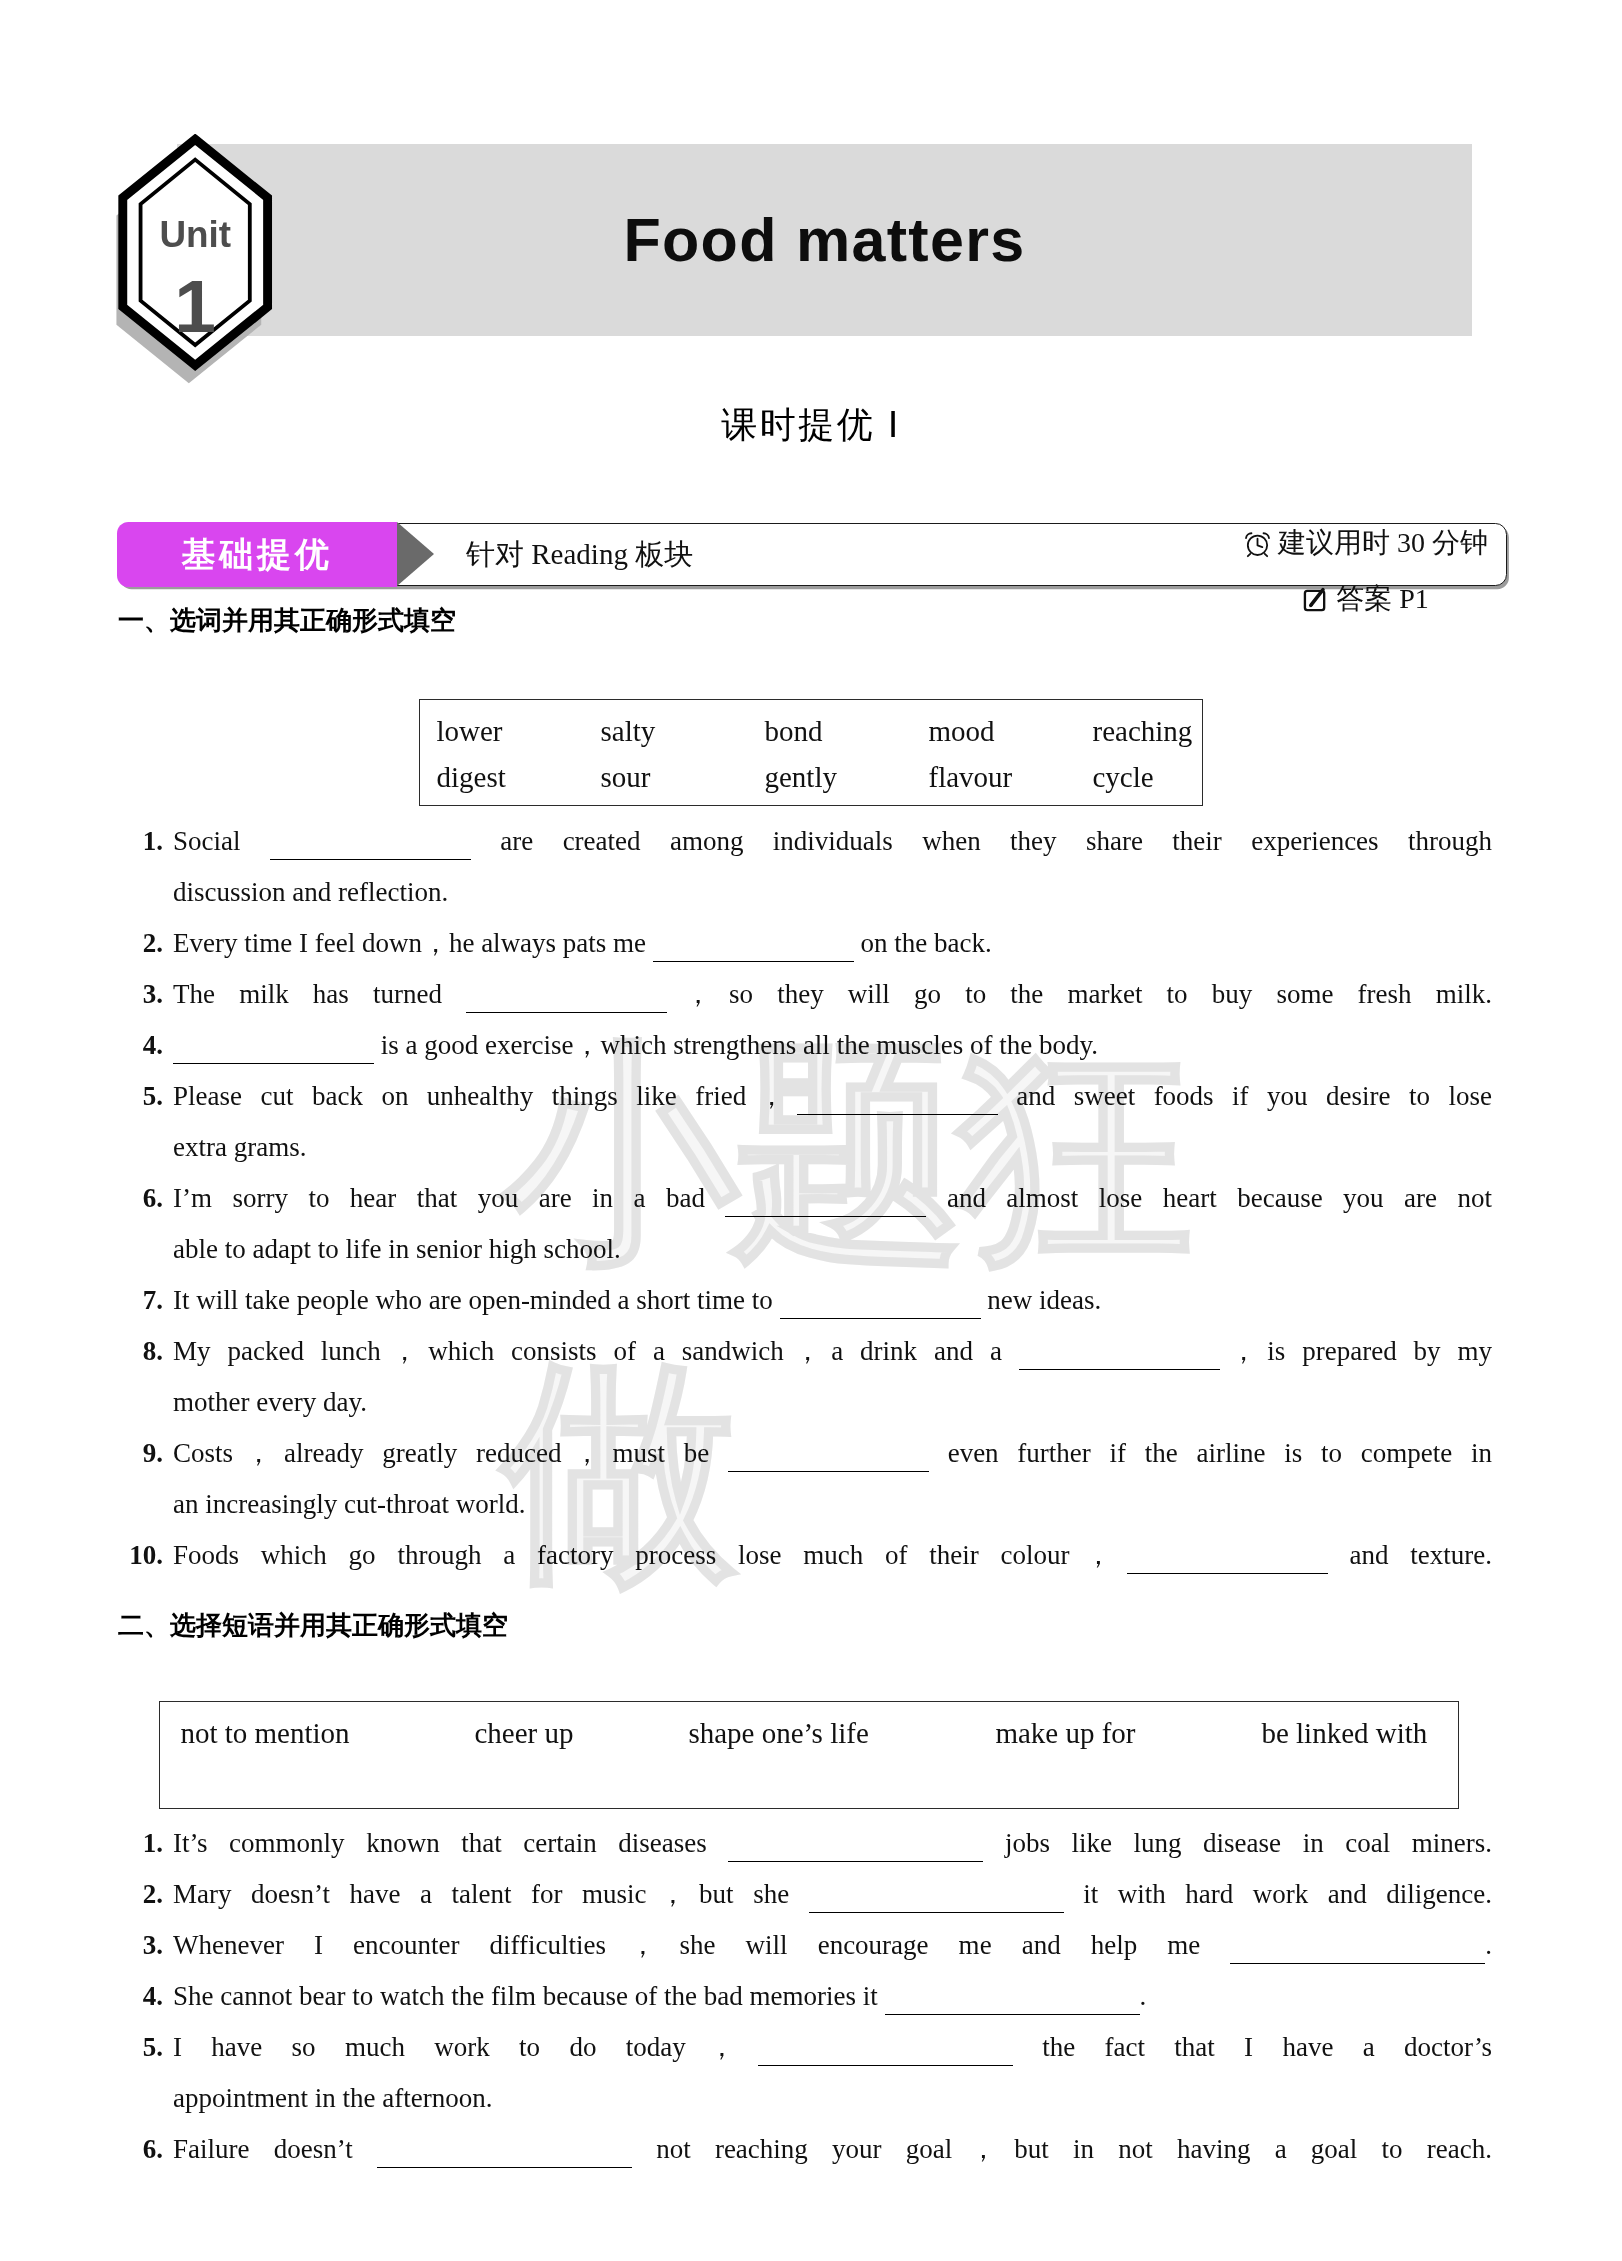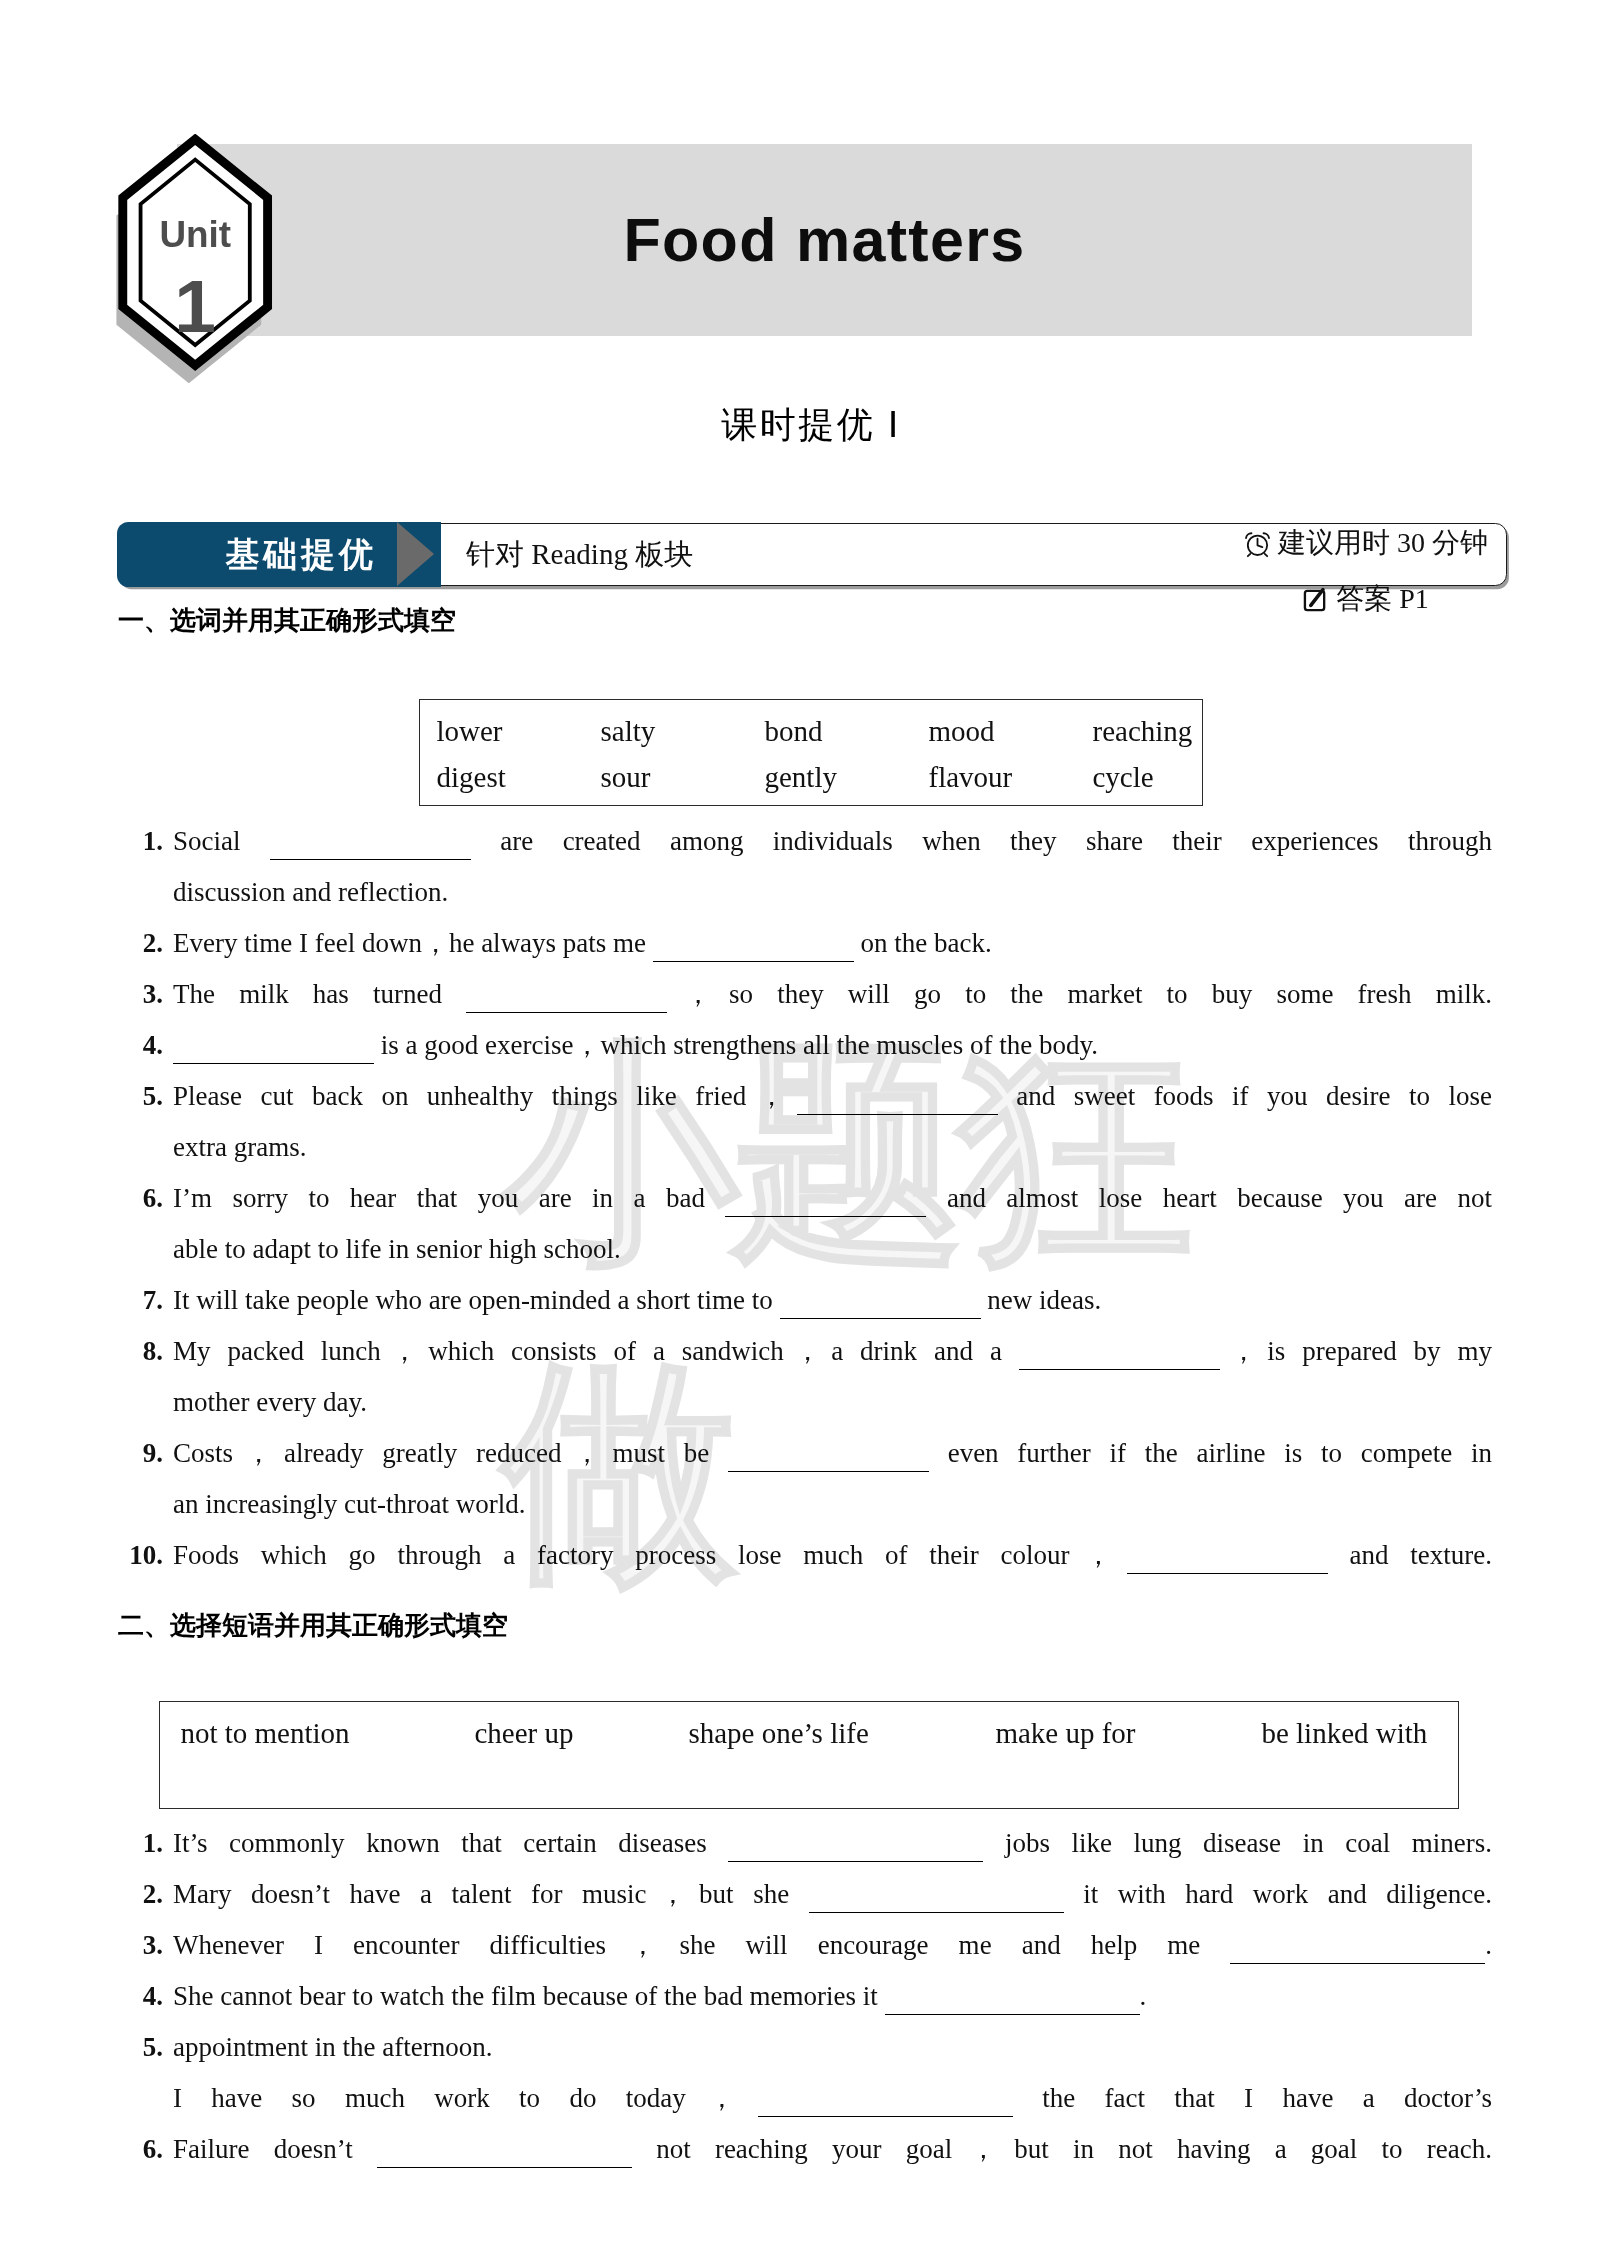--- a/index.html
+++ b/index.html
@@ -24,22 +24,22 @@
     font-weight:normal;font-size:36px;color:#000;letter-spacing:2.5px;
   }
   
   .info-bar{
     position:absolute;left:118px;top:523px;width:1387px;height:61px;
     background:#fff;border:1.9px solid #1a1a1a;border-radius:11.5px;
     box-shadow:1.9px 3.2px 0 #9c9c9c;
   }
   .info-badge{
     position:absolute;left:-1.9px;top:-1.9px;height:65px;width:280px;
-    background:#0c4a6e;border-radius:11.5px 0 0 11.5px;
-    display:flex;align-items:center;justify-content:center;padding-left:44px;
+    background:#d946ef;border-radius:11.5px 0 0 11.5px;
+    display:flex;align-items:center;justify-content:center;
   }
   .info-badge:after{
     content:"";position:absolute;left:280px;top:0;width:0;height:0;
     border-top:32px solid transparent;border-bottom:32px solid transparent;
     border-left:37px solid #6a6a6a;
   }
   .info-badge-label{
     font-family:"Liberation Sans","DejaVu Sans",sans-serif;
     font-weight:bold;font-size:34px;color:#fff;letter-spacing:3.8px;
   }
@@ -238,22 +238,22 @@
       <div class="q">
         <span class="num">3.</span>
         <div class="q-line just">Whenever I encounter difficulties，she will encourage me and help me <span class="blank b2"></span>.</div>
       </div>
       <div class="q">
         <span class="num">4.</span>
         <div class="q-line">She cannot bear to watch the film because of the bad memories it <span class="blank b2"></span>.</div>
       </div>
       <div class="q">
         <span class="num">5.</span>
+        <div class="q-line just">I have so much work to do today，<span class="blank b2"></span> the fact that I have a doctor’s</div>
         <div class="q-line">appointment in the afternoon.</div>
-        <div class="q-line just">I have so much work to do today，<span class="blank b2"></span> the fact that I have a doctor’s</div>
       </div>
       <div class="q">
         <span class="num">6.</span>
         <div class="q-line just">Failure doesn’t <span class="blank b2"></span> not reaching your goal，but in not having a goal to reach.</div>
       </div>
     </div>
 
 </div>
 
 

